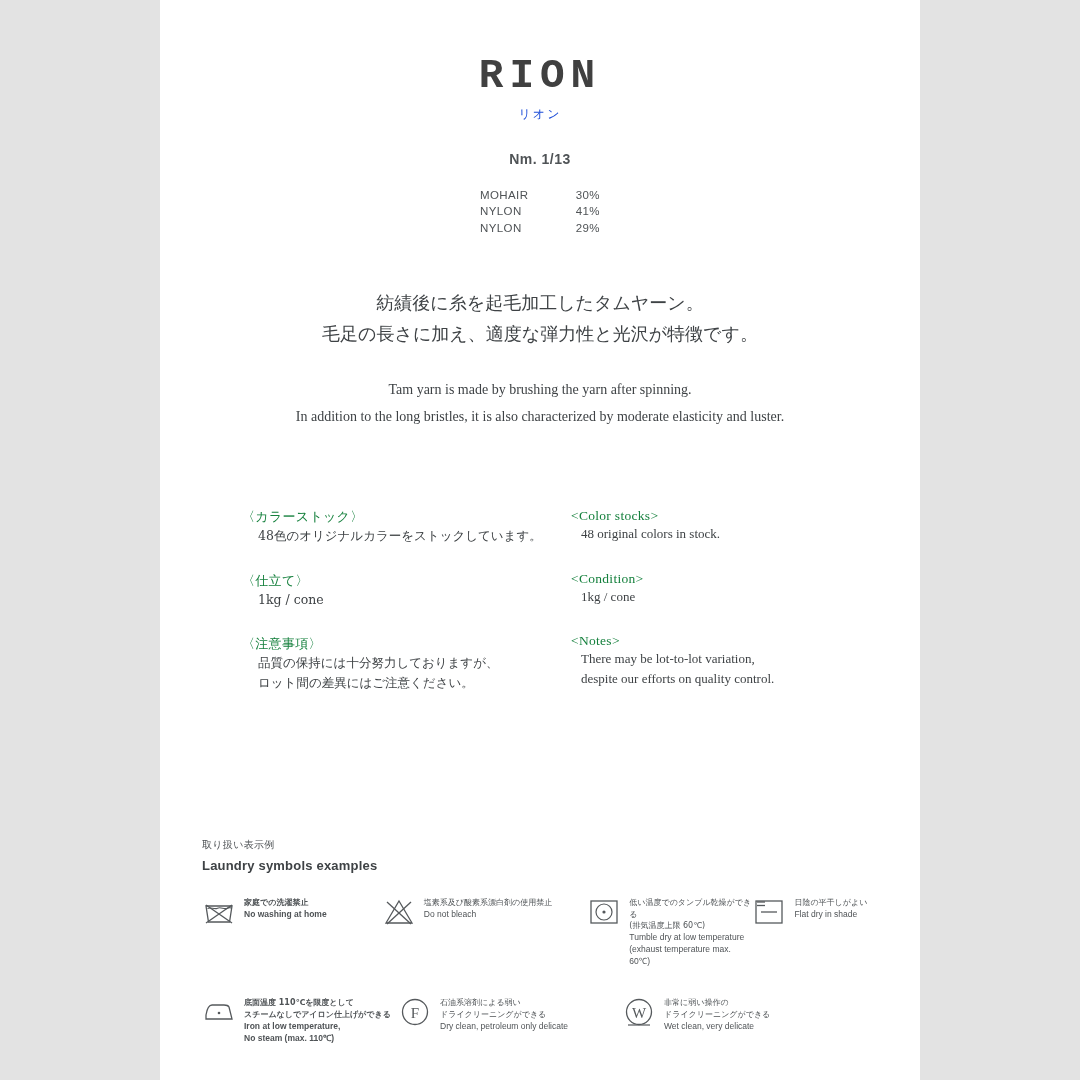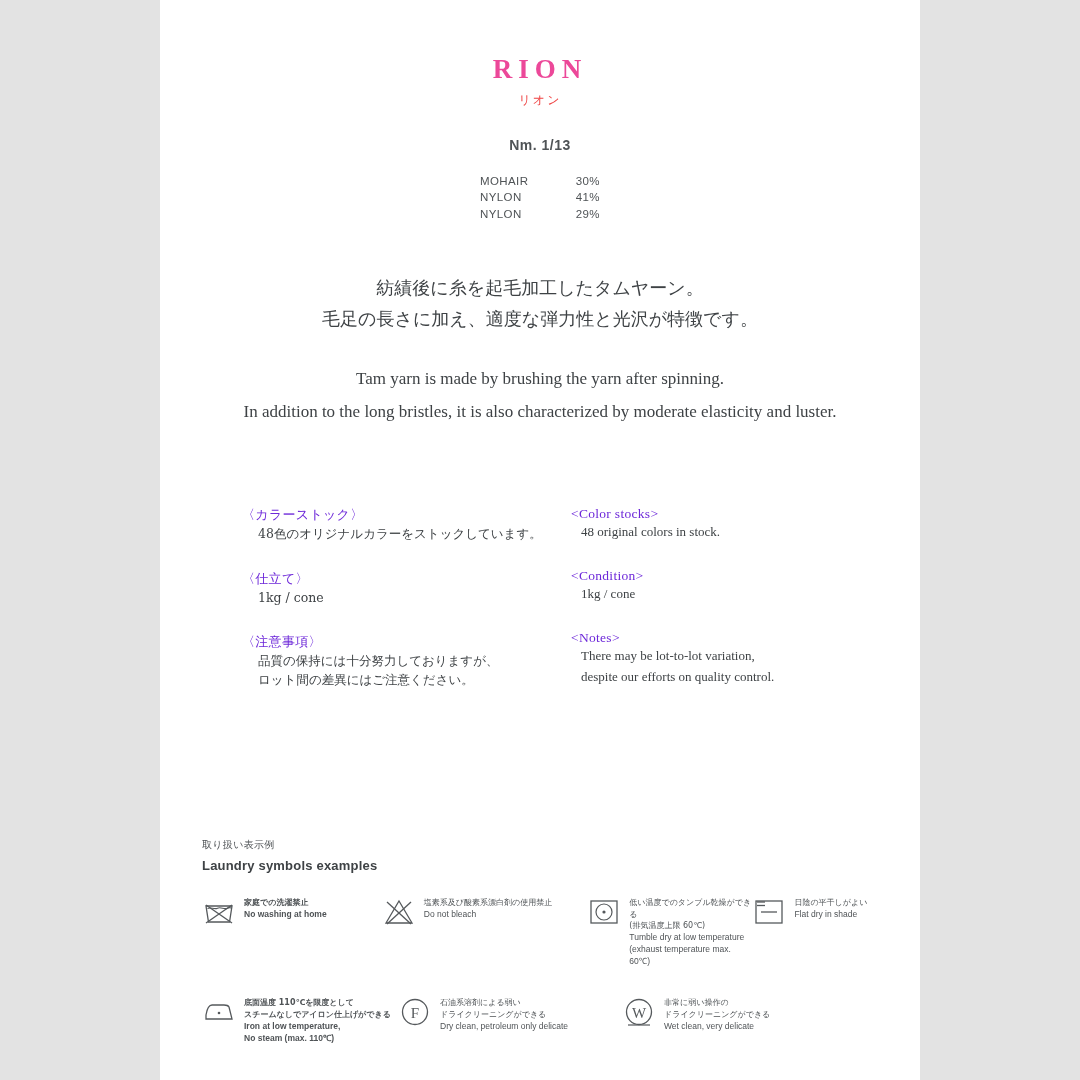--- a/index.html
+++ b/index.html
@@ -22,32 +22,32 @@
     height: 1080px;
     background: #ffffff;
   }
 
   
   .brand {
     text-align: center;
     margin-top: 56px;
   }
   .brand-name {
-    font-family: Liberation Serif, serif;
-    font-size: 27px;
+    font-family: Liberation Mono, monospace;
+    font-size: 41px;
     font-weight: 700;
     letter-spacing: 6px;
-    color: #ec4899;
+    color: #404040;
     line-height: 1;
   }
   .brand-kana {
     font-family: "DejaVu Sans", sans-serif;
     font-size: 12px;
     letter-spacing: 2px;
-    color: #ef4444;
+    color: #1d4ed8;
     margin-top: 9px;
   }
   .count {
     text-align: center;
     margin-top: 28px;
     font-size: 14px;
     font-weight: 700;
     color: #4f5356;
     letter-spacing: 0.5px;
   }
@@ -63,48 +63,48 @@
     display: flex;
     justify-content: space-between;
     line-height: 1.42;
   }
   .comp-fiber { text-align: left; }
   .comp-pct { }
 
   
   .desc-jp {
     text-align: center;
-    font-family: Liberation Mono, monospace;
+    font-family: Liberation Sans, sans-serif;
     font-size: 18px;
     color: #3e4245;
     line-height: 1.72;
     margin-top: 52px;
   }
   .desc-en {
     text-align: center;
     font-family: "Liberation Serif", serif;
-    font-size: 17px;
+    font-size: 14px;
     color: #3e4245;
     line-height: 1.95;
     margin-top: 26px;
   }
 
   
   .details {
     display: flex;
     margin-top: 78px;
     padding: 0 38px 0 82px;
   }
   .col { width: 50%; }
   .col-en { padding-left: 18px; }
   .block { margin-bottom: 26px; }
   .block-title {
     font-family: "DejaVu Serif", serif;
     font-size: 13px;
-    color: #6d28d9;
+    color: #15803d;
     letter-spacing: 0.3px;
   }
   .block-title.en { font-family: "Liberation Serif", serif; font-size: 13.5px; }
   .block-line {
     font-family: "DejaVu Serif", serif;
     font-size: 12.5px;
     color: #3e4245;
     line-height: 1.55;
     padding-left: 16px;
   }

